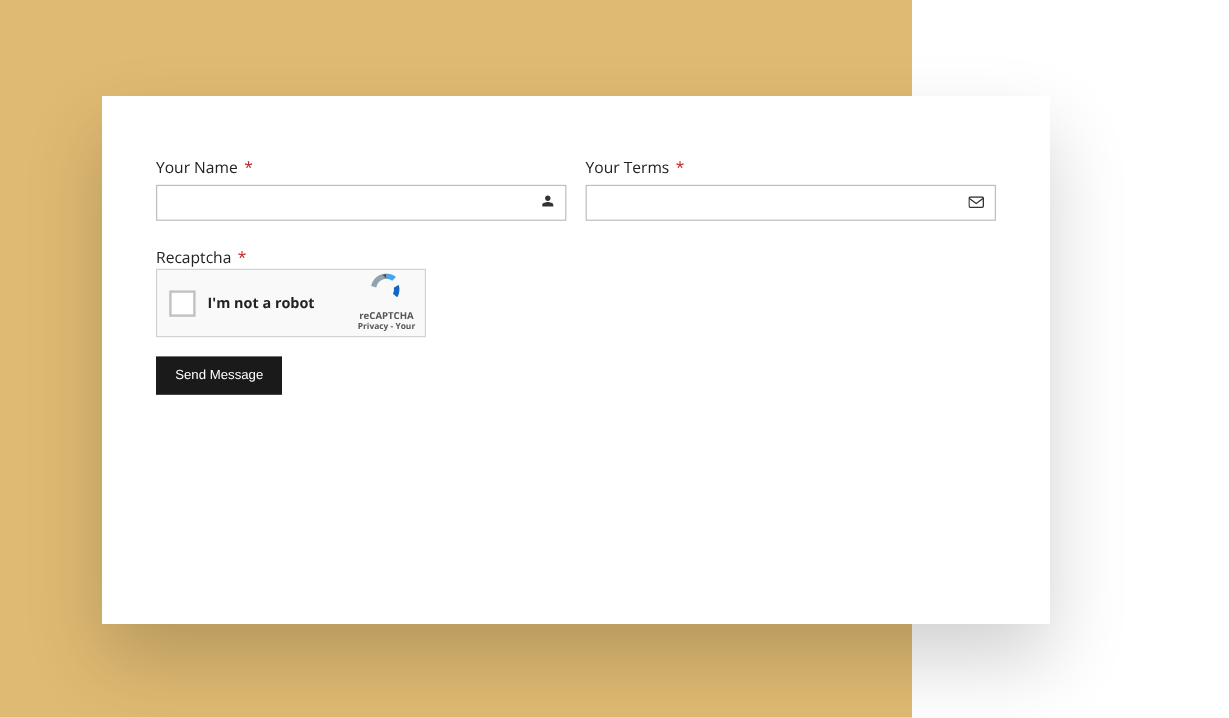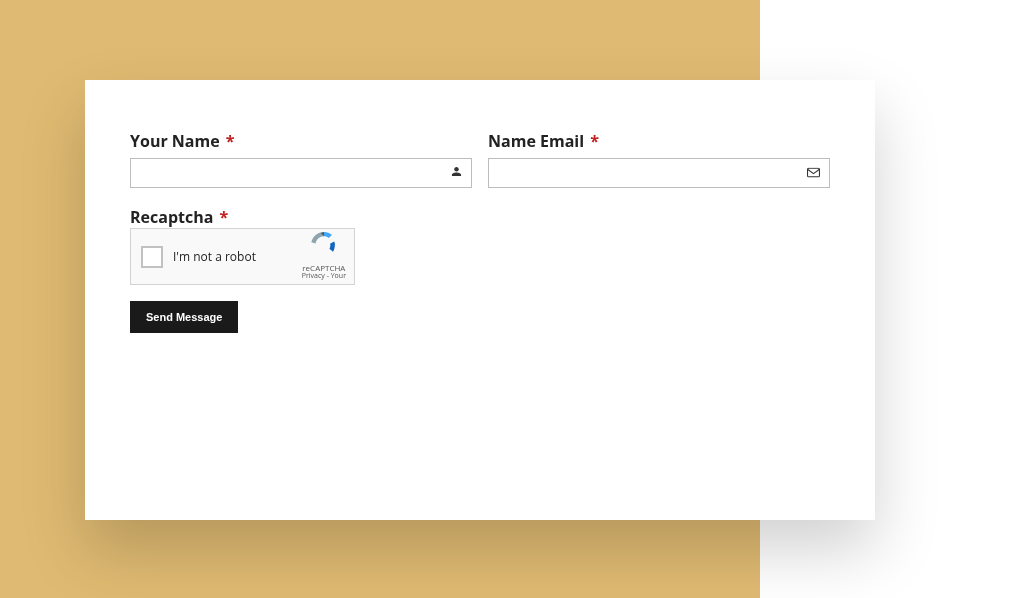--- a/index.html
+++ b/index.html
@@ -31,22 +31,22 @@
     padding: 50px 45px 40px 45px;
   }
   .row {
     display: flex;
     gap: 16px;
     margin-bottom: 18px;
   }
   .field { flex: 1; display: flex; flex-direction: column; }
   .field-full { width: 100%; margin-bottom: 18px; }
   label {
-    font-size: 16px;
-    font-weight: 700;
+    font-size: 13px;
+    font-weight: 400;
     color: #222;
     margin-bottom: 6px;
   }
   .req { color: #c02020; margin-left: 2px; }
   .input-wrap {
     position: relative;
   }
   .text-input {
     width: 100%;
     height: 30px;
@@ -75,20 +75,21 @@
   .recaptcha-box {
     width: 225px;
     height: 57px;
     border: 1px solid #d3d3d3;
     background: #f9f9f9;
     display: flex;
     align-items: center;
     padding: 0 8px 0 10px;
     margin-bottom: 16px;
     font-size: 12px;
+    font-weight: bold;
   }
   .recaptcha-check {
     width: 22px;
     height: 22px;
     border: 2px solid #c1c1c1;
     background: #fff;
     margin-right: 10px;
     flex-shrink: 0;
   }
   .recaptcha-label { flex: 1; color: #222; font-size: 12px; }
@@ -100,21 +101,21 @@
     color: #555;
     line-height: 1.2;
   }
   .recaptcha-brand .brand-name { font-size: 8px; margin-top: 2px; }
   .recaptcha-brand .brand-links { font-size: 7px; }
   .send-btn {
     background: #1a1a1a;
     color: #fff;
     border: none;
     font-size: 11px;
-    font-weight: 700;
+    font-weight: 400;
     padding: 10px 16px;
     cursor: pointer;
   }
 </style>
 </head>
 <body>
 
 <div class="gold-block"></div>
 
 <div class="card">
@@ -131,21 +132,21 @@
         <span class="input-icon">
           <svg width="11" height="12" viewBox="0 0 24 24" fill="#333">
               <path d="M12 12c2.76 0 5-2.24 5-5s-2.24-5-5-5-5 2.24-5 5 2.24 5 5 5zm0 2c-3.33 0-10 1.67-10 5v3h20v-3c0-3.33-6.67-5-10-5z"></path>
             </svg>
         </span>
       </div>
     </div>
 
     <div class="field">
       <label>
-        <span>Name Email</span>
+        <span>Your Terms</span>
         <span class="req">*</span>
       </label>
       <div class="input-wrap">
         <input type="text" class="text-input" value="" style="">
         <span class="input-icon">
           <svg width="13" height="10" viewBox="0 0 24 18" fill="none" stroke="#333" stroke-width="2">
               <rect x="1" y="1" width="22" height="16" rx="2"></rect>
               <path d="M1 3l11 8 11-8"></path>
             </svg>
         </span>

